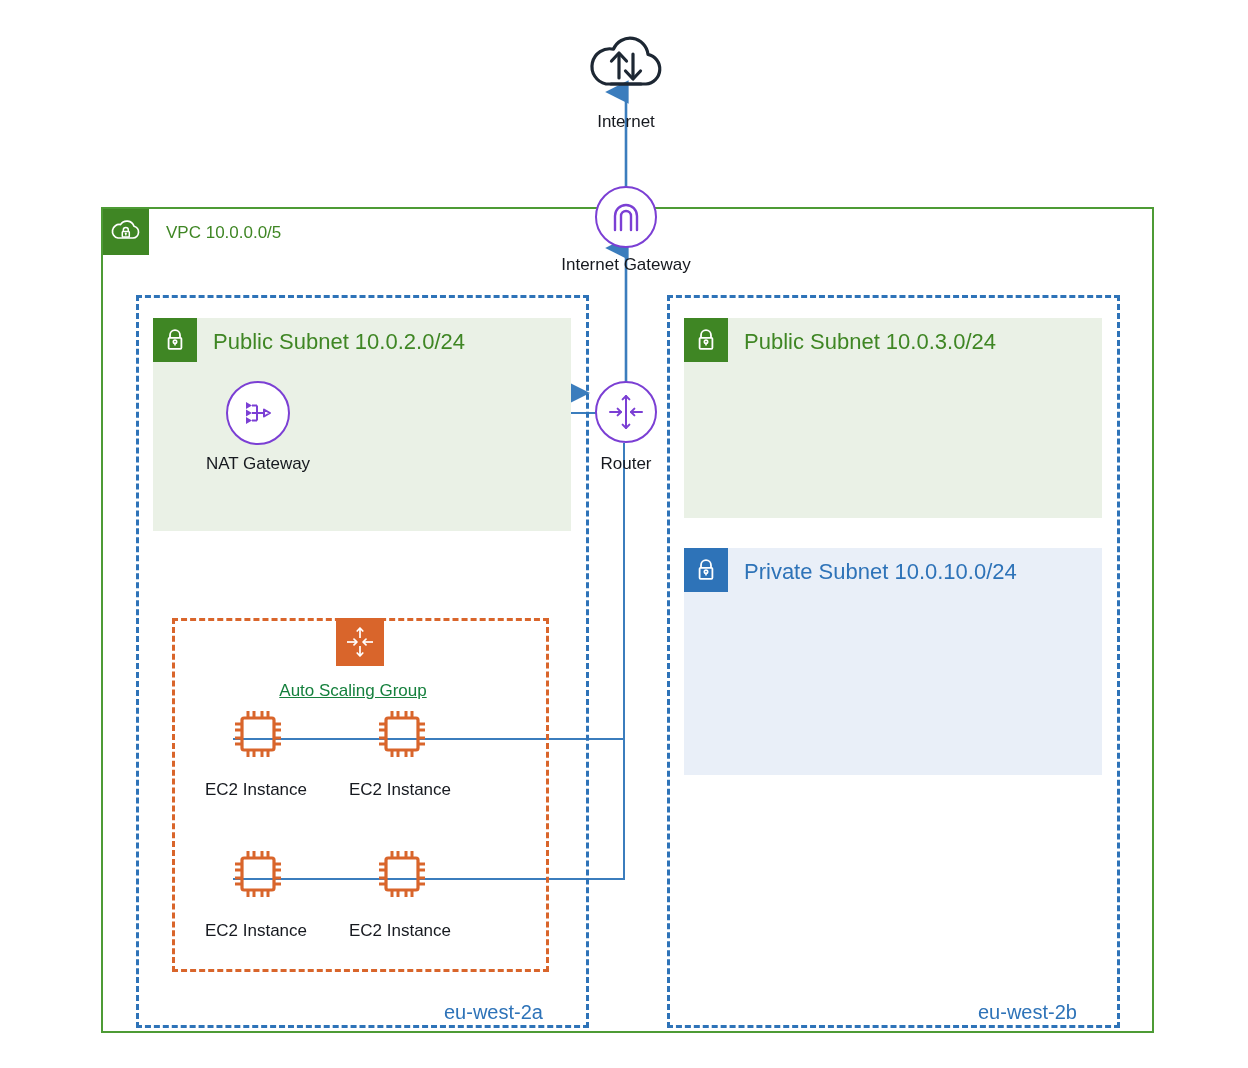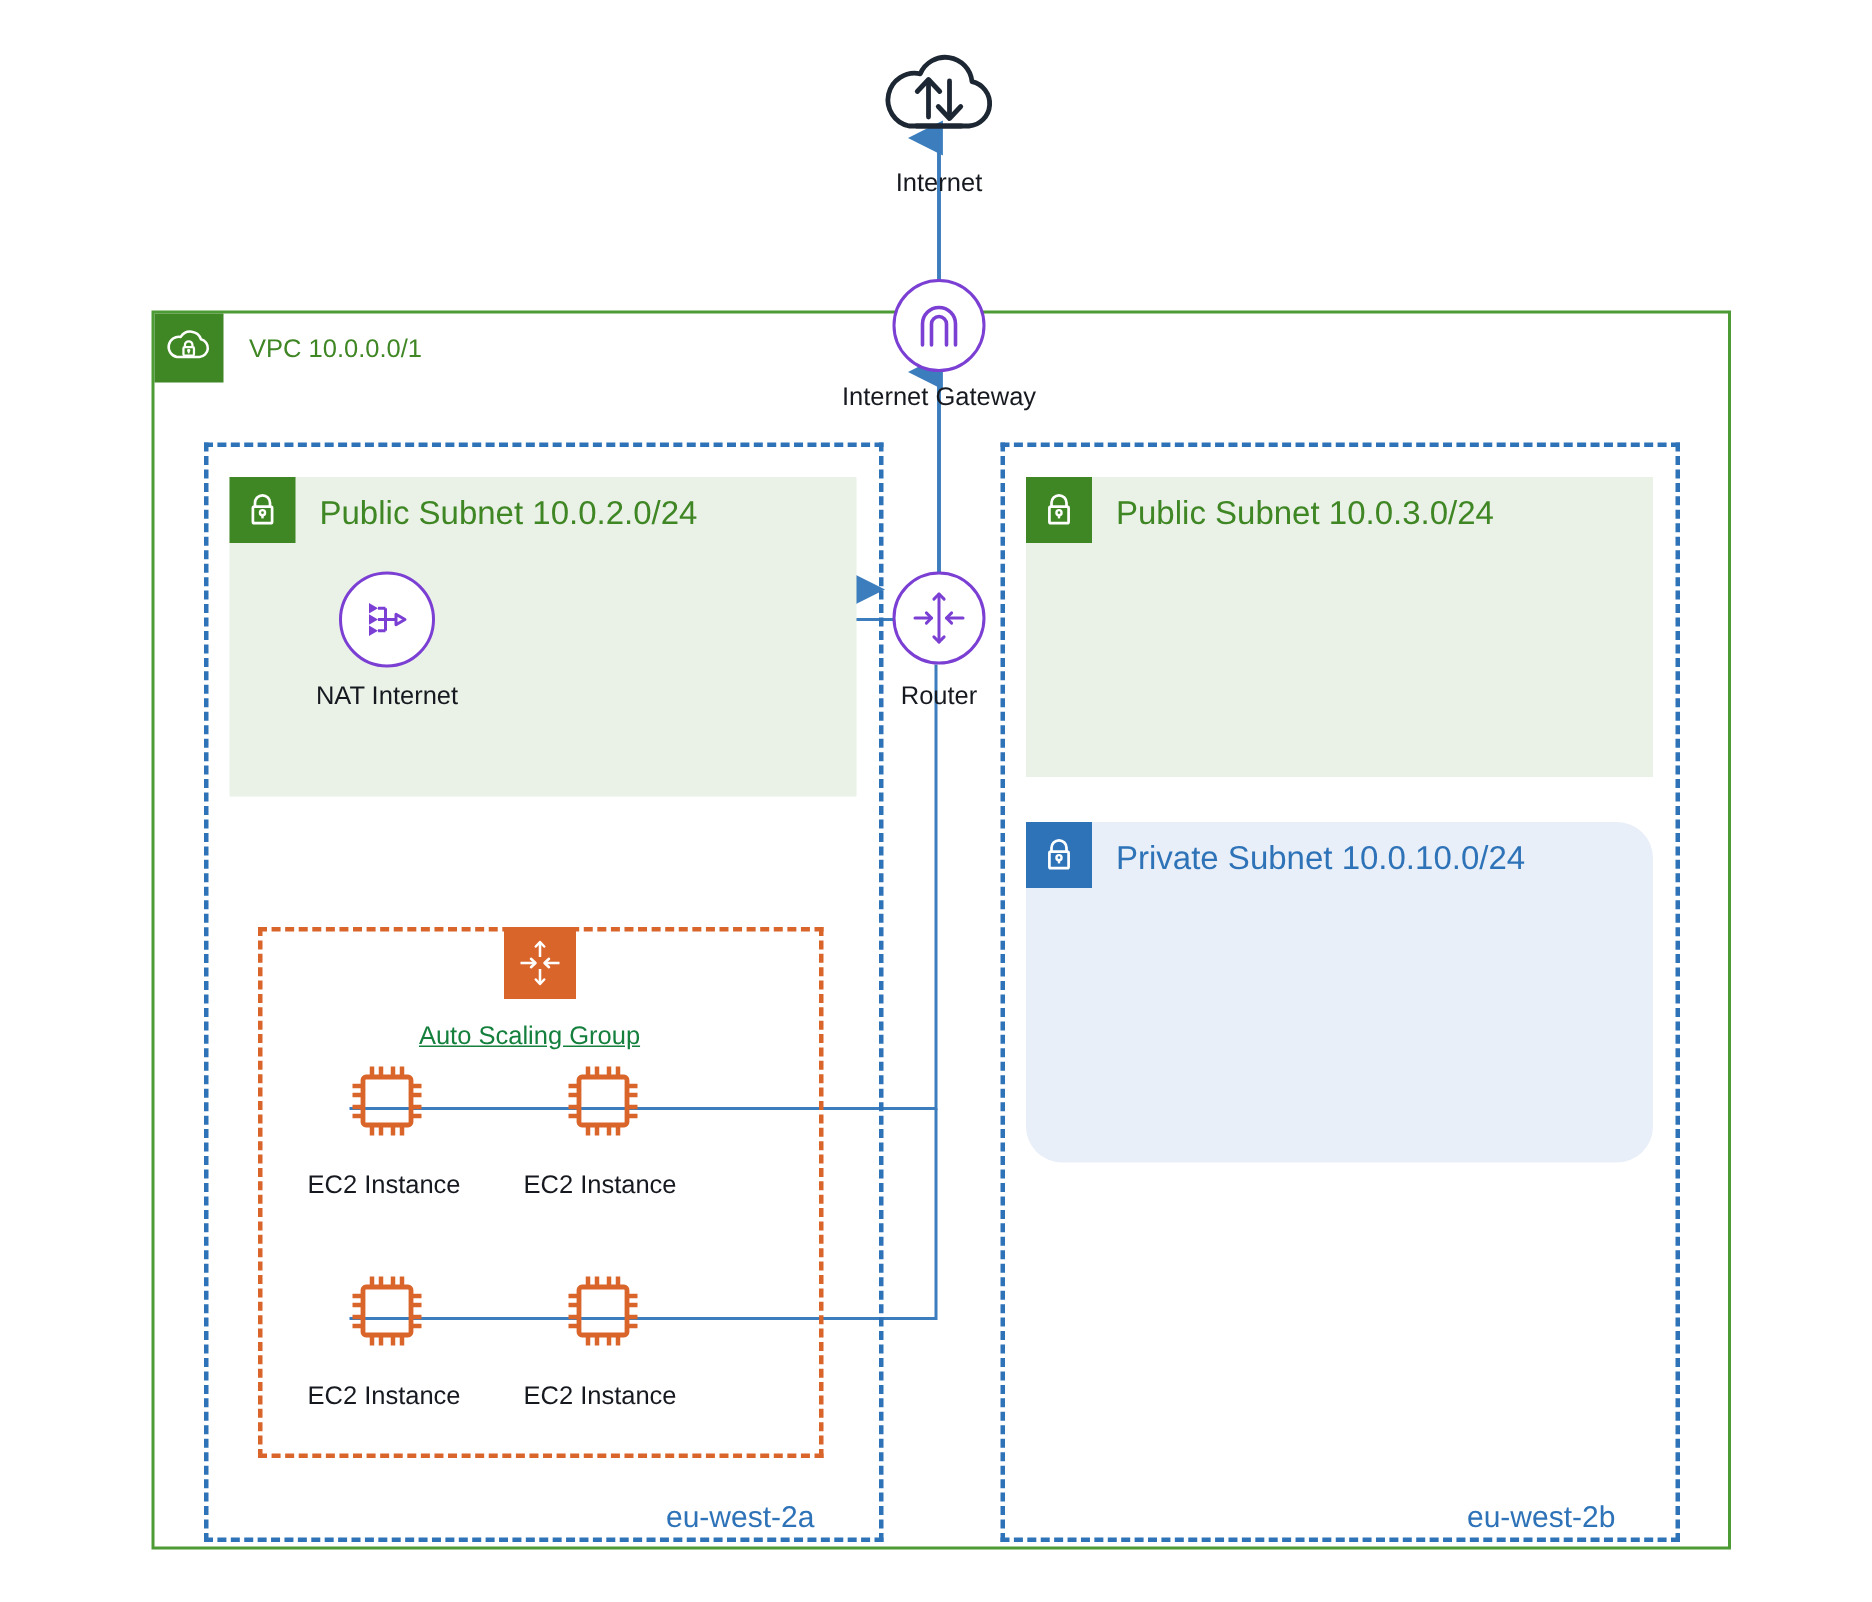--- a/index.html
+++ b/index.html
@@ -174,21 +174,21 @@
   <div class="vpc-box" style="left:101px; top:207px; width:1053px; height:826px;"></div>
   <div class="vpc-badge" style="left:103px; top:209px;">
     <svg width="30" height="24" viewBox="0 0 30 24">
       <path d="M7 18 H22 a6 6 0 0 0 1 -11.8 A7.5 7.5 0 0 0 9.5 4.6 A5.6 5.6 0 0 0 7 18 Z" fill="none" stroke="#ffffff" stroke-width="1.7" stroke-linejoin="round"></path>
       <path d="M12.3 11.6 v-1.6 a2.5 2.5 0 0 1 5 0 v1.6" fill="none" stroke="#ffffff" stroke-width="1.5"></path>
       <rect x="11.3" y="11.4" width="7" height="5.6" rx="0.8" fill="none" stroke="#ffffff" stroke-width="1.5"></rect>
       <circle cx="14.8" cy="13.6" r="1.1" fill="#ffffff"></circle>
       <line x1="14.8" y1="13.9" x2="14.8" y2="15.6" stroke="#ffffff" stroke-width="1.2"></line>
     </svg>
   </div>
-  <div class="lbl green" style="left:166px; top:224px;">VPC 10.0.0.0/1</div>
+  <div class="lbl green" style="left:166px; top:224px;">VPC 10.0.0.0/5</div>
 
   <div class="az-box" style="left:136px; top:295px; width:453px; height:733px;"></div>
   <div class="lbl blue" style="left:444px; top:1002px; font-size:20px;">eu-west-2a</div>
 
   <div class="subnet public" style="left:153px; top:318px; width:418px; height:213px;">
     <div class="subnet-badge public">
       <svg width="24" height="26" viewBox="0 0 24 26">
         <path d="M7 11 V8.2 a5 5 0 0 1 10 0 V11" fill="none" stroke="#ffffff" stroke-width="1.8"></path>
         <rect x="5.6" y="10.8" width="12.8" height="11" rx="1" fill="none" stroke="#ffffff" stroke-width="1.8"></rect>
         <circle cx="12" cy="14.8" r="1.7" fill="none" stroke="#ffffff" stroke-width="1.6"></circle>
@@ -207,21 +207,21 @@
       <svg width="24" height="26" viewBox="0 0 24 26">
         <path d="M7 11 V8.2 a5 5 0 0 1 10 0 V11" fill="none" stroke="#ffffff" stroke-width="1.8"></path>
         <rect x="5.6" y="10.8" width="12.8" height="11" rx="1" fill="none" stroke="#ffffff" stroke-width="1.8"></rect>
         <circle cx="12" cy="14.8" r="1.7" fill="none" stroke="#ffffff" stroke-width="1.6"></circle>
         <line x1="12" y1="15.6" x2="12" y2="18.6" stroke="#ffffff" stroke-width="1.6"></line>
       </svg>
     </div>
     <div class="subnet-title public" style="left:60px;">Public Subnet 10.0.3.0/24</div>
   </div>
 
-  <div class="subnet private" style="left:684px; top:548px; width:418px; height:227px;border-radius:24px;">
+  <div class="subnet private" style="left:684px; top:548px; width:418px; height:227px;">
     <div class="subnet-badge private">
       <svg width="24" height="26" viewBox="0 0 24 26">
         <path d="M7 11 V8.2 a5 5 0 0 1 10 0 V11" fill="none" stroke="#ffffff" stroke-width="1.8"></path>
         <rect x="5.6" y="10.8" width="12.8" height="11" rx="1" fill="none" stroke="#ffffff" stroke-width="1.8"></rect>
         <circle cx="12" cy="14.8" r="1.7" fill="none" stroke="#ffffff" stroke-width="1.6"></circle>
         <line x1="12" y1="15.6" x2="12" y2="18.6" stroke="#ffffff" stroke-width="1.6"></line>
       </svg>
     </div>
     <div class="subnet-title private" style="left:60px;">Private Subnet 10.0.10.0/24</div>
   </div>
@@ -349,21 +349,21 @@
         <path d="M10 26 L16 29.5 L10 33 Z" fill="#7b3fd4" stroke="none"></path>
         <line x1="16" y1="14.5" x2="21" y2="14.5"></line>
         <line x1="16" y1="22" x2="21" y2="22"></line>
         <line x1="16" y1="29.5" x2="21" y2="29.5"></line>
         <line x1="21" y1="14.5" x2="21" y2="29.5"></line>
         <line x1="21" y1="22" x2="28" y2="22"></line>
         <path d="M28 18.5 L34 22 L28 25.5 Z" fill="none" stroke="#7b3fd4" stroke-width="2" stroke-linejoin="round"></path>
       </g>
     </svg>
   </div>
-  <div class="lbl center" style="left:258px; top:455px;">NAT Internet</div>
+  <div class="lbl center" style="left:258px; top:455px;">NAT Gateway</div>
 
   <div class="node circle-node" style="left:595px; top:381px; width:62px; height:62px;">
     <svg width="44" height="44" viewBox="0 0 44 44">
       <g stroke="#7b3fd4" stroke-width="2" fill="none" stroke-linecap="round" stroke-linejoin="round">
         <line x1="22" y1="6" x2="22" y2="38"></line>
         <path d="M18.6 9.4 L22 6 L25.4 9.4"></path>
         <path d="M18.6 34.6 L22 38 L25.4 34.6"></path>
         <line x1="6" y1="22" x2="17" y2="22"></line>
         <path d="M13.6 18.6 L17 22 L13.6 25.4"></path>
         <line x1="38" y1="22" x2="27" y2="22"></line>

